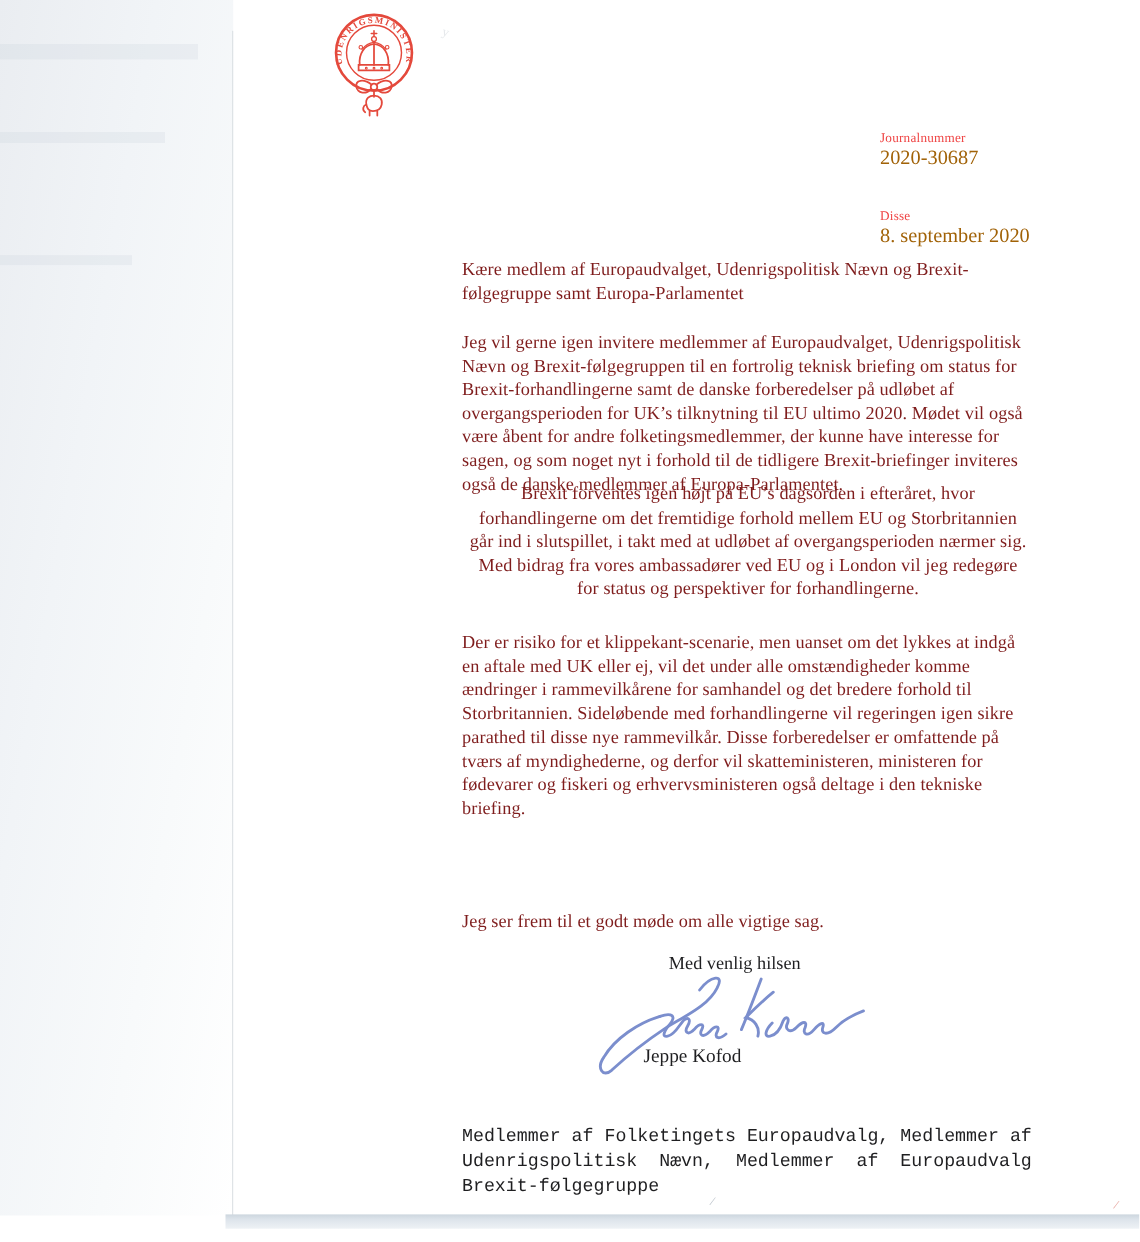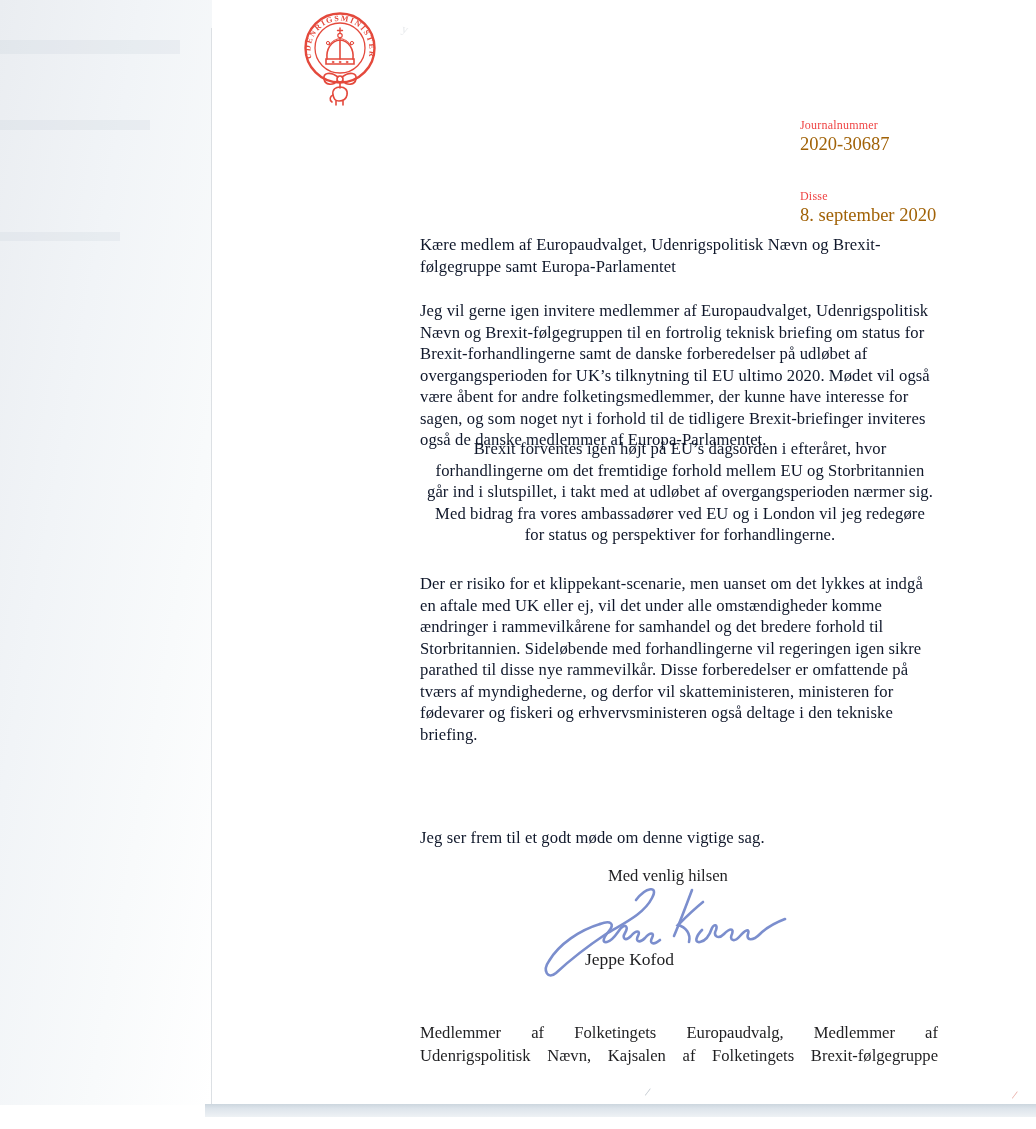--- a/index.html
+++ b/index.html
@@ -24,29 +24,29 @@
   
   .meta{position:absolute;left:800px;top:118px;width:220px;}
   .meta .label{font-size:12px;color:#ef4444;letter-spacing:.2px;}
   .meta .value{font-size:18.5px;color:#a16207;margin-top:1px;}
   .meta .gap{height:34px;}
 
   
   .col{position:absolute;left:420px;width:520px;}
   .para{
     font-size:16.6px;line-height:21.5px;letter-spacing:.1px;
-    white-space:pre-line;color:#0f172a;
+    white-space:pre-line;color:#7f1d1d;
   }
   .closing{position:absolute;left:608px;top:866px;font-size:16.6px;}
   .sig-name{position:absolute;left:585px;top:949px;width:210px;text-align:left;font-size:17.5px;}
   .signature{position:absolute;left:540px;top:878px;}
 
   
   .footer-line{font-size:16.6px;line-height:23px;width:518px;}
-  .footer-line.just{text-align:justify;text-align-last:justify;}
+  .footer-line.just{text-align:justify;text-align-last:justify;font-family:Liberation Mono, monospace;}
 
   
   .seal{position:absolute;left:299px;top:9px;}
 </style>
 </head>
 <body>
 
 <div class="page">
 
   <div class="scan-band">
@@ -122,34 +122,34 @@
 Med bidrag fra vores ambassadører ved EU og i London vil jeg redegøre
 for status og perspektiver for forhandlingerne.</div>
   <div class="col para" style="top:573px;">Der er risiko for et klippekant-scenarie, men uanset om det lykkes at indgå
 en aftale med UK eller ej, vil det under alle omstændigheder komme
 ændringer i rammevilkårene for samhandel og det bredere forhold til
 Storbritannien. Sideløbende med forhandlingerne vil regeringen igen sikre
 parathed til disse nye rammevilkår. Disse forberedelser er omfattende på
 tværs af myndighederne, og derfor vil skatteministeren, ministeren for
 fødevarer og fiskeri og erhvervsministeren også deltage i den tekniske
 briefing.</div>
-  <div class="col para" style="top:827px;">Jeg ser frem til et godt møde om denne vigtige sag.</div>
+  <div class="col para" style="top:827px;">Jeg ser frem til et godt møde om alle vigtige sag.</div>
 
   <div class="closing">Med venlig hilsen</div>
 
   <svg class="signature" width="255" height="102" viewBox="0 0 255 102">
     <g fill="none" stroke="#7488cb" stroke-width="2.6" stroke-linecap="round" opacity="0.95">
       <path d="M96,22 C106,9 119,7 112,20 C104,36 84,45 66,56 C48,68 30,82 16,95 C8,102 2,93 9,83 C19,66 40,52 60,46"></path>
       <path d="M60,46 C71,42 75,46 69,53 C64,59 61,65 67,64 C73,63 77,55 81,50 C85,46 89,48 85,55 C82,60 85,64 91,58 C96,52 101,52 98,58 C95,63 99,66 105,60 C110,54 115,54 112,60 C109,65 113,68 120,62"></path>
       <path d="M152,12 C146,28 140,44 134,58"></path>
       <path d="M163,24 C153,32 144,41 138,47 C146,49 151,56 149,64"></path>
       <path d="M162,52 C156,58 154,65 160,64 C166,63 170,56 172,50 C174,46 178,46 176,52 C173,58 178,62 184,56 C190,50 194,50 192,56 C189,62 194,65 200,58 C205,52 210,50 208,56 C206,62 212,64 220,56 C228,48 237,44 245,41"></path>
     </g>
   </svg>
 
   <div class="sig-name">Jeppe Kofod</div>
 
   <div class="col" style="top:1021px;">
     <div class="footer-line just">Medlemmer af Folketingets Europaudvalg, Medlemmer af</div>
-    <div class="footer-line just">Udenrigspolitisk Nævn, Kajsalen af Folketingets Brexit-følgegruppe</div>
+    <div class="footer-line just">Udenrigspolitisk Nævn, Medlemmer af Europaudvalg Brexit-følgegruppe</div>
   </div>
 
 </div>
 
 </body></html>

